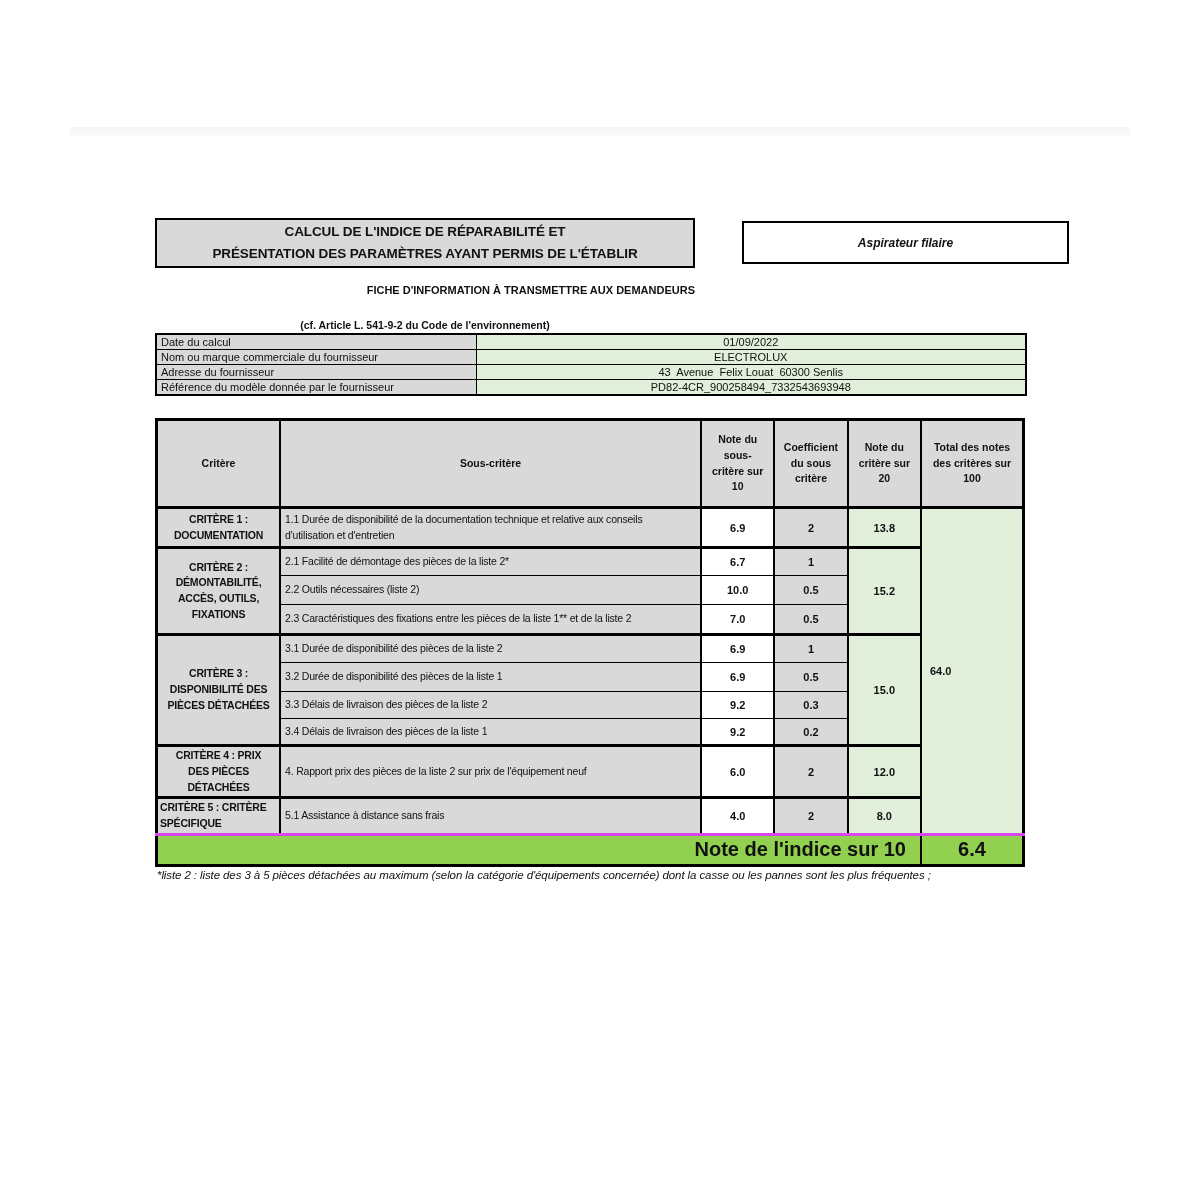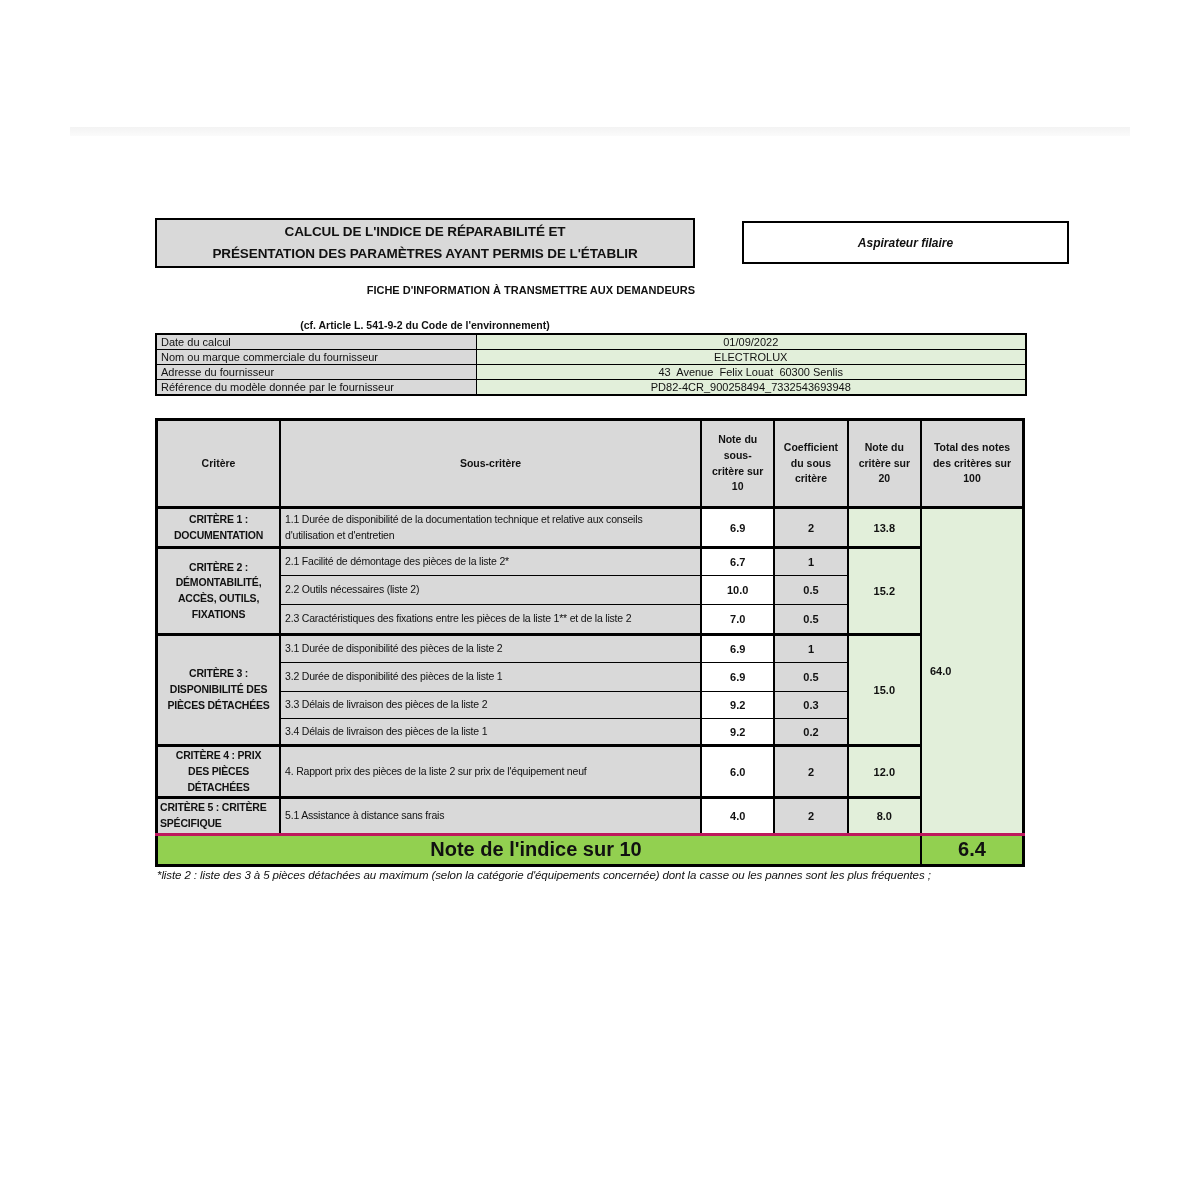--- a/index.html
+++ b/index.html
@@ -40,21 +40,21 @@
   .crit-table td{vertical-align:middle;}
   td.crit{background:var(--cell-gray,#D9D9D9);font-weight:bold;font-size:10.5px;text-align:center;
           line-height:1.5;letter-spacing:-0.2px;}
   td.crit-left{text-align:left;padding-left:2px;}
   td.sub{background:var(--cell-gray,#D9D9D9);font-size:10.5px;text-align:left;letter-spacing:-0.2px;
          line-height:1.45;padding-left:4px;}
   td.n10{background:#fff;font-weight:bold;font-size:11px;text-align:center;}
   td.coef{background:var(--cell-gray,#D9D9D9);font-weight:bold;font-size:11px;text-align:center;}
   td.n20{background:var(--cell-light-green,#E2EFDA);font-weight:bold;font-size:11px;text-align:center;}
   td.total{background:var(--cell-light-green,#E2EFDA);font-weight:bold;font-size:11px;text-align:left;}
-  tr.note-row td{background:var(--note-green,#92D050);border-top:3px solid #be185d;text-align:center;}
+  tr.note-row td{background:var(--note-green,#92D050);border-top:3px solid #d946ef;}
   td.note-label{text-align:right;font-weight:bold;font-size:20px;padding-right:14px;}
   td.note-value{text-align:center;font-weight:bold;font-size:20px;}
 
   tr.rh40{height:40px;} tr.rh28{height:28px;} tr.rh29{height:29px;} tr.rh30{height:30px;}
   tr.rh27{height:27px;} tr.rh41{height:41px;} tr.rh31{height:31px;margin-top:20px;}
 
   .footnotes{position:absolute;left:157px;top:866px;width:888px;font-style:italic;
              font-size:11.5px;line-height:1.62;letter-spacing:-0.1px;}
 </style>
 </head>

